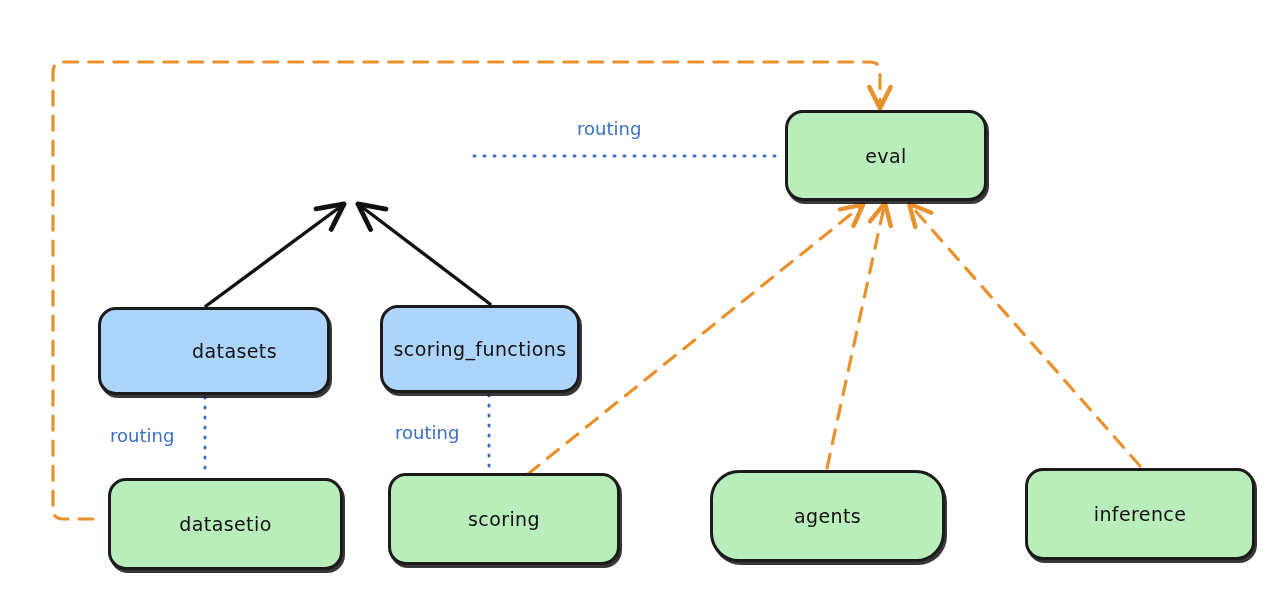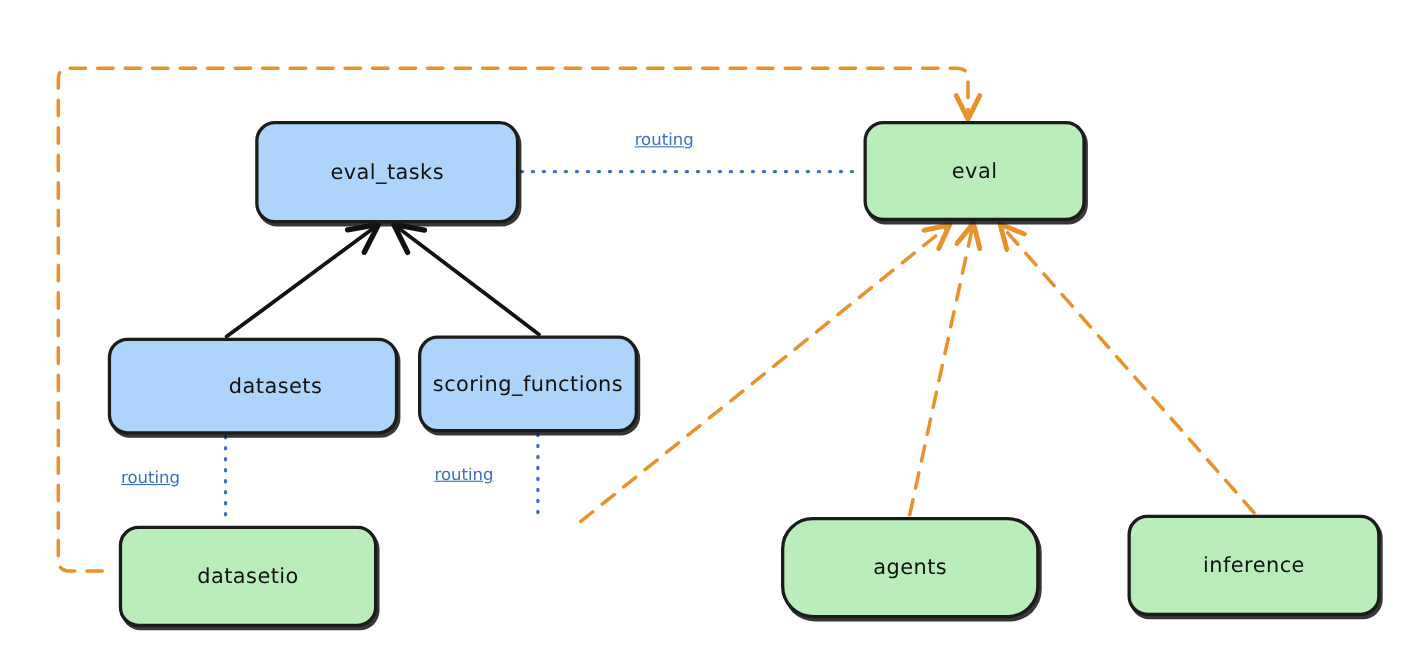--- a/index.html
+++ b/index.html
@@ -41,24 +41,23 @@
     letter-spacing: 0.4px;
     box-shadow: 2px 3px 0 rgba(20,20,20,0.85);
   }
   .node-label {
     pointer-events: none;
     white-space: nowrap;
   }
   .edge-label {
     position: absolute;
     font-family: "DejaVu Sans", sans-serif;
-    font-size: 15px;
+    font-size: 18px;
     color: #3b6fc4;
     white-space: nowrap;
-    text-decoration: underline;
   }
 </style>
 </head>
 <body>
 
 <div id="diagram-root">
 
   <svg id="edges-layer" viewBox="0 0 1280 596" xmlns="http://www.w3.org/2000/svg">
     <defs>
       <marker id="arrow-black" viewBox="0 0 12 12" refX="9" refY="6" markerWidth="9" markerHeight="9" orient="auto-start-reverse">
@@ -81,34 +80,34 @@
 
     <path d="M 93 519 L 63 519 Q 53 519 53 509 L 53 72 Q 53 62 63 62 L 870 62 Q 880 62 880 72 L 880 104" fill="none" stroke="#E8912D" stroke-width="3.2" stroke-linecap="round" stroke-dasharray="14 11" marker-end="url(#arrow-orange)"></path>
 
     <path d="M 528 474 L 860 207" fill="none" stroke="#E8912D" stroke-width="3.2" stroke-linecap="round" stroke-dasharray="14 11" marker-end="url(#arrow-orange)"></path>
 
     <path d="M 827 468 L 884 207" fill="none" stroke="#E8912D" stroke-width="3.2" stroke-linecap="round" stroke-dasharray="14 11" marker-end="url(#arrow-orange)"></path>
 
     <path d="M 1140 466 L 912 207" fill="none" stroke="#E8912D" stroke-width="3.2" stroke-linecap="round" stroke-dasharray="14 11" marker-end="url(#arrow-orange)"></path>
   </svg>
 
-  <div class="node" style="left: 232px; top: 110px; width: 240px; height: 93px; background: rgb(173, 213, 251); border-color: rgb(27, 27, 27);">
-    <span class="node-label">eval_tasks</span>
-  </div>
   <div class="node" style="left: 785px; top: 110px; width: 202px; height: 91px; background: rgb(185, 237, 186); border-color: rgb(27, 27, 27);">
     <span class="node-label">eval</span>
   </div>
-  <div class="node" style="left: 98px; top: 307px; width: 264px; height: 88px; background: rgb(173, 213, 251); border-color: rgb(27, 27, 27); padding-left: 41px;">
+  <div class="node" style="left: 98px; top: 307px; width: 232px; height: 88px; background: rgb(173, 213, 251); border-color: rgb(27, 27, 27); padding-left: 41px;">
     <span class="node-label">datasets</span>
   </div>
   <div class="node" style="left: 380px; top: 305px; width: 200px; height: 88px; background: rgb(173, 213, 251); border-color: rgb(27, 27, 27);">
     <span class="node-label">scoring_functions</span>
   </div>
   <div class="node" style="left: 95px; top: 478px; width: 235px; height: 92px; background: rgb(185, 237, 186); border-color: rgb(27, 27, 27); margin-left: 13px;">
     <span class="node-label">datasetio</span>
+  </div>
+  <div class="node" style="left: 388px; top: 473px; width: 232px; height: 92px; background: rgb(185, 237, 186); border-color: rgb(27, 27, 27);">
+    <span class="node-label">scoring</span>
   </div>
   <div class="node" style="left: 710px; top: 470px; width: 235px; height: 92px; background: rgb(185, 237, 186); border-color: rgb(27, 27, 27); border-radius: 29px;">
     <span class="node-label">agents</span>
   </div>
   <div class="node" style="left: 1025px; top: 468px; width: 230px; height: 92px; background: rgb(185, 237, 186); border-color: rgb(27, 27, 27);">
     <span class="node-label">inference</span>
   </div>
 
   <div class="edge-label" style="left: 577px; top: 118px; color: rgb(59, 111, 196);">routing</div>
   <div class="edge-label" style="left: 110px; top: 425px; color: rgb(59, 111, 196);">routing</div>

